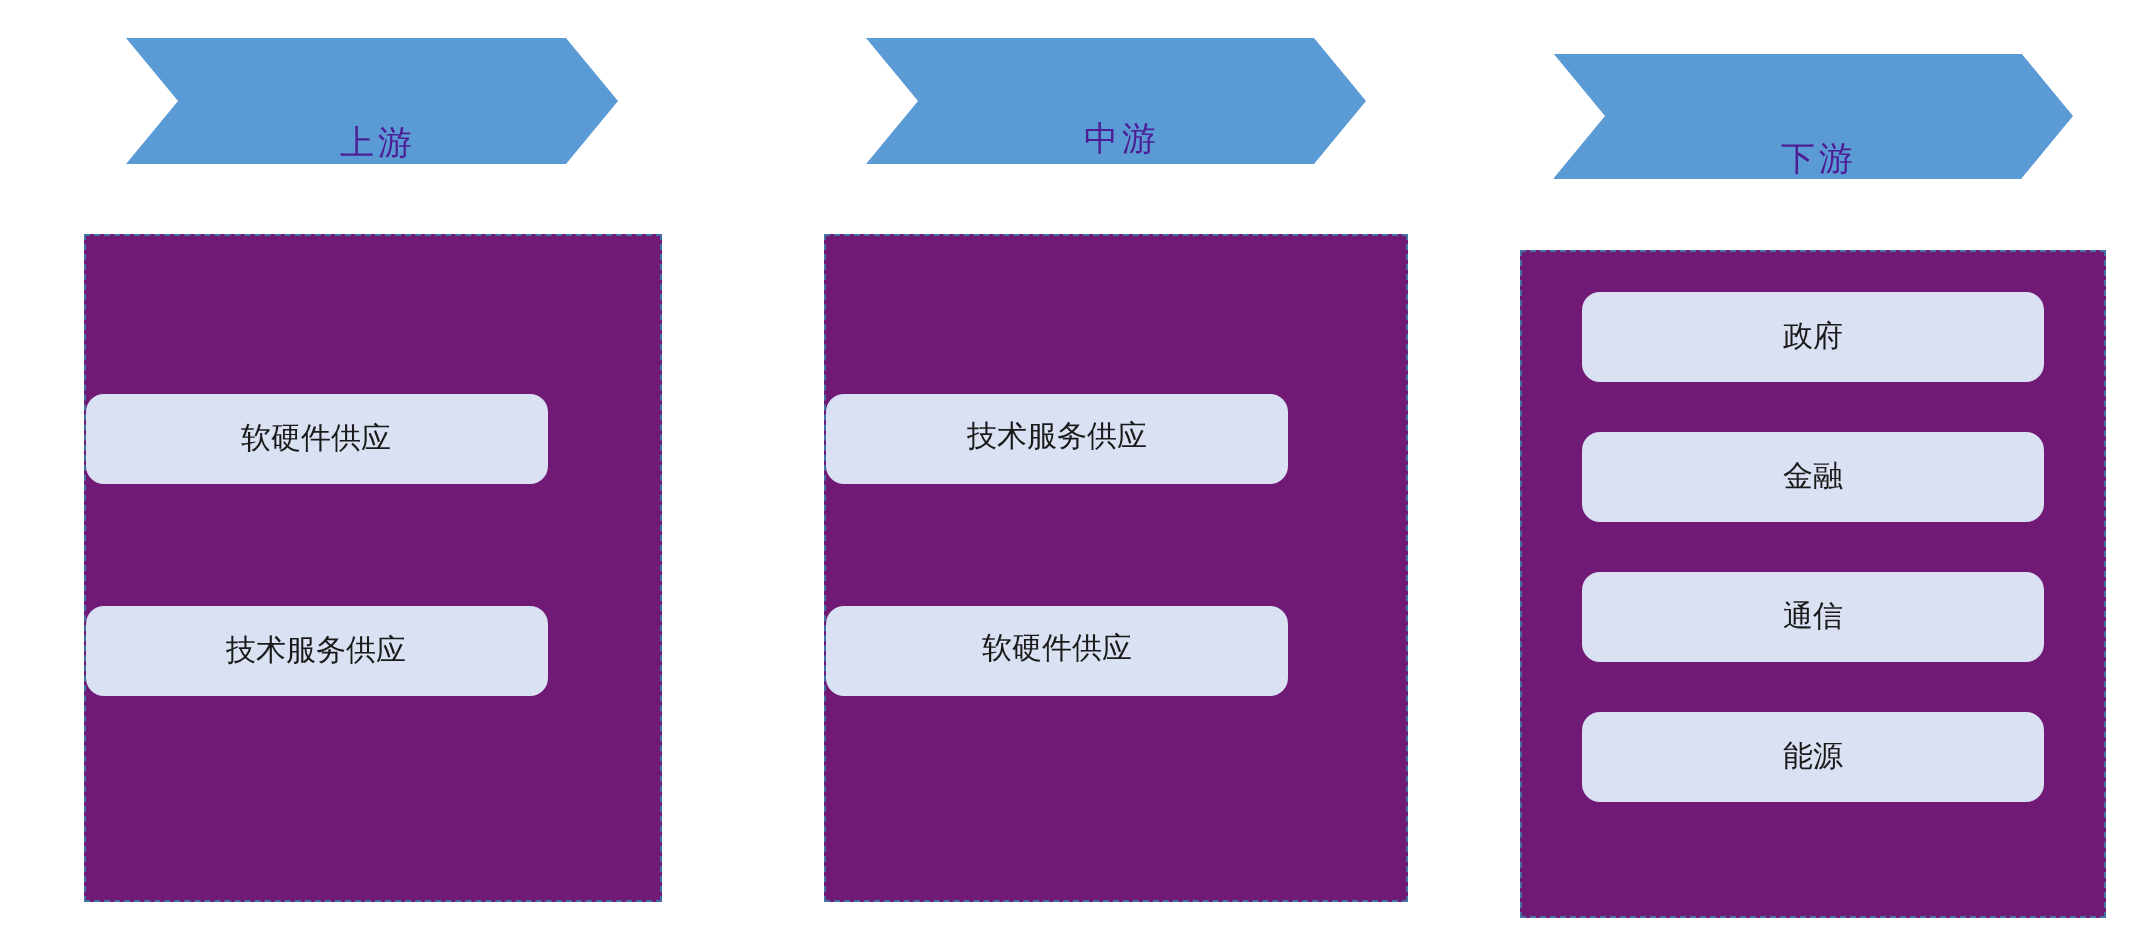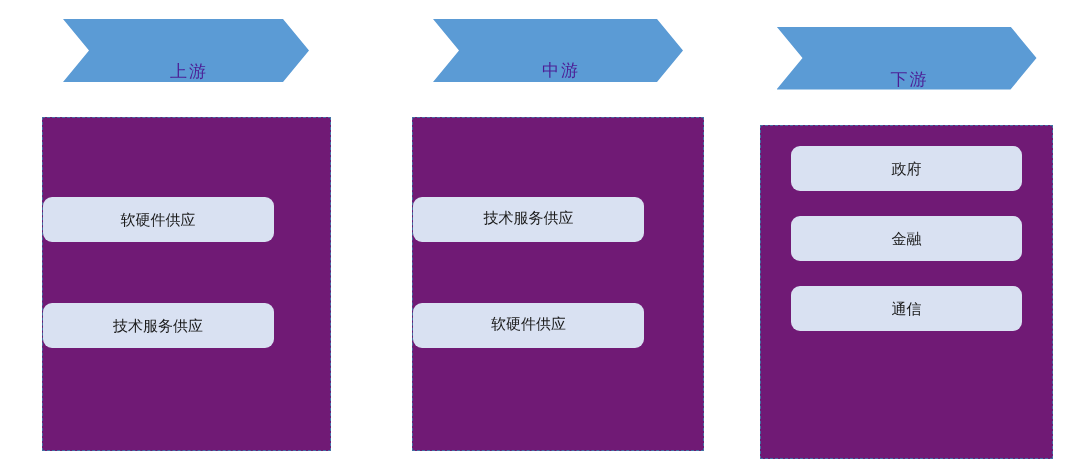--- a/index.html
+++ b/index.html
@@ -190,17 +190,20 @@
       <div class="items-4">
         <div class="item-pill">
           <span class="item-label">政府</span>
         </div>
         <div class="item-pill">
           <span class="item-label">金融</span>
         </div>
         <div class="item-pill">
           <span class="item-label">通信</span>
         </div>
+        <div class="item-pill">
+          <span class="item-label">能源</span>
+        </div>
       </div>
     </div>
   </div>
 
 </div>
 
 </body></html>

